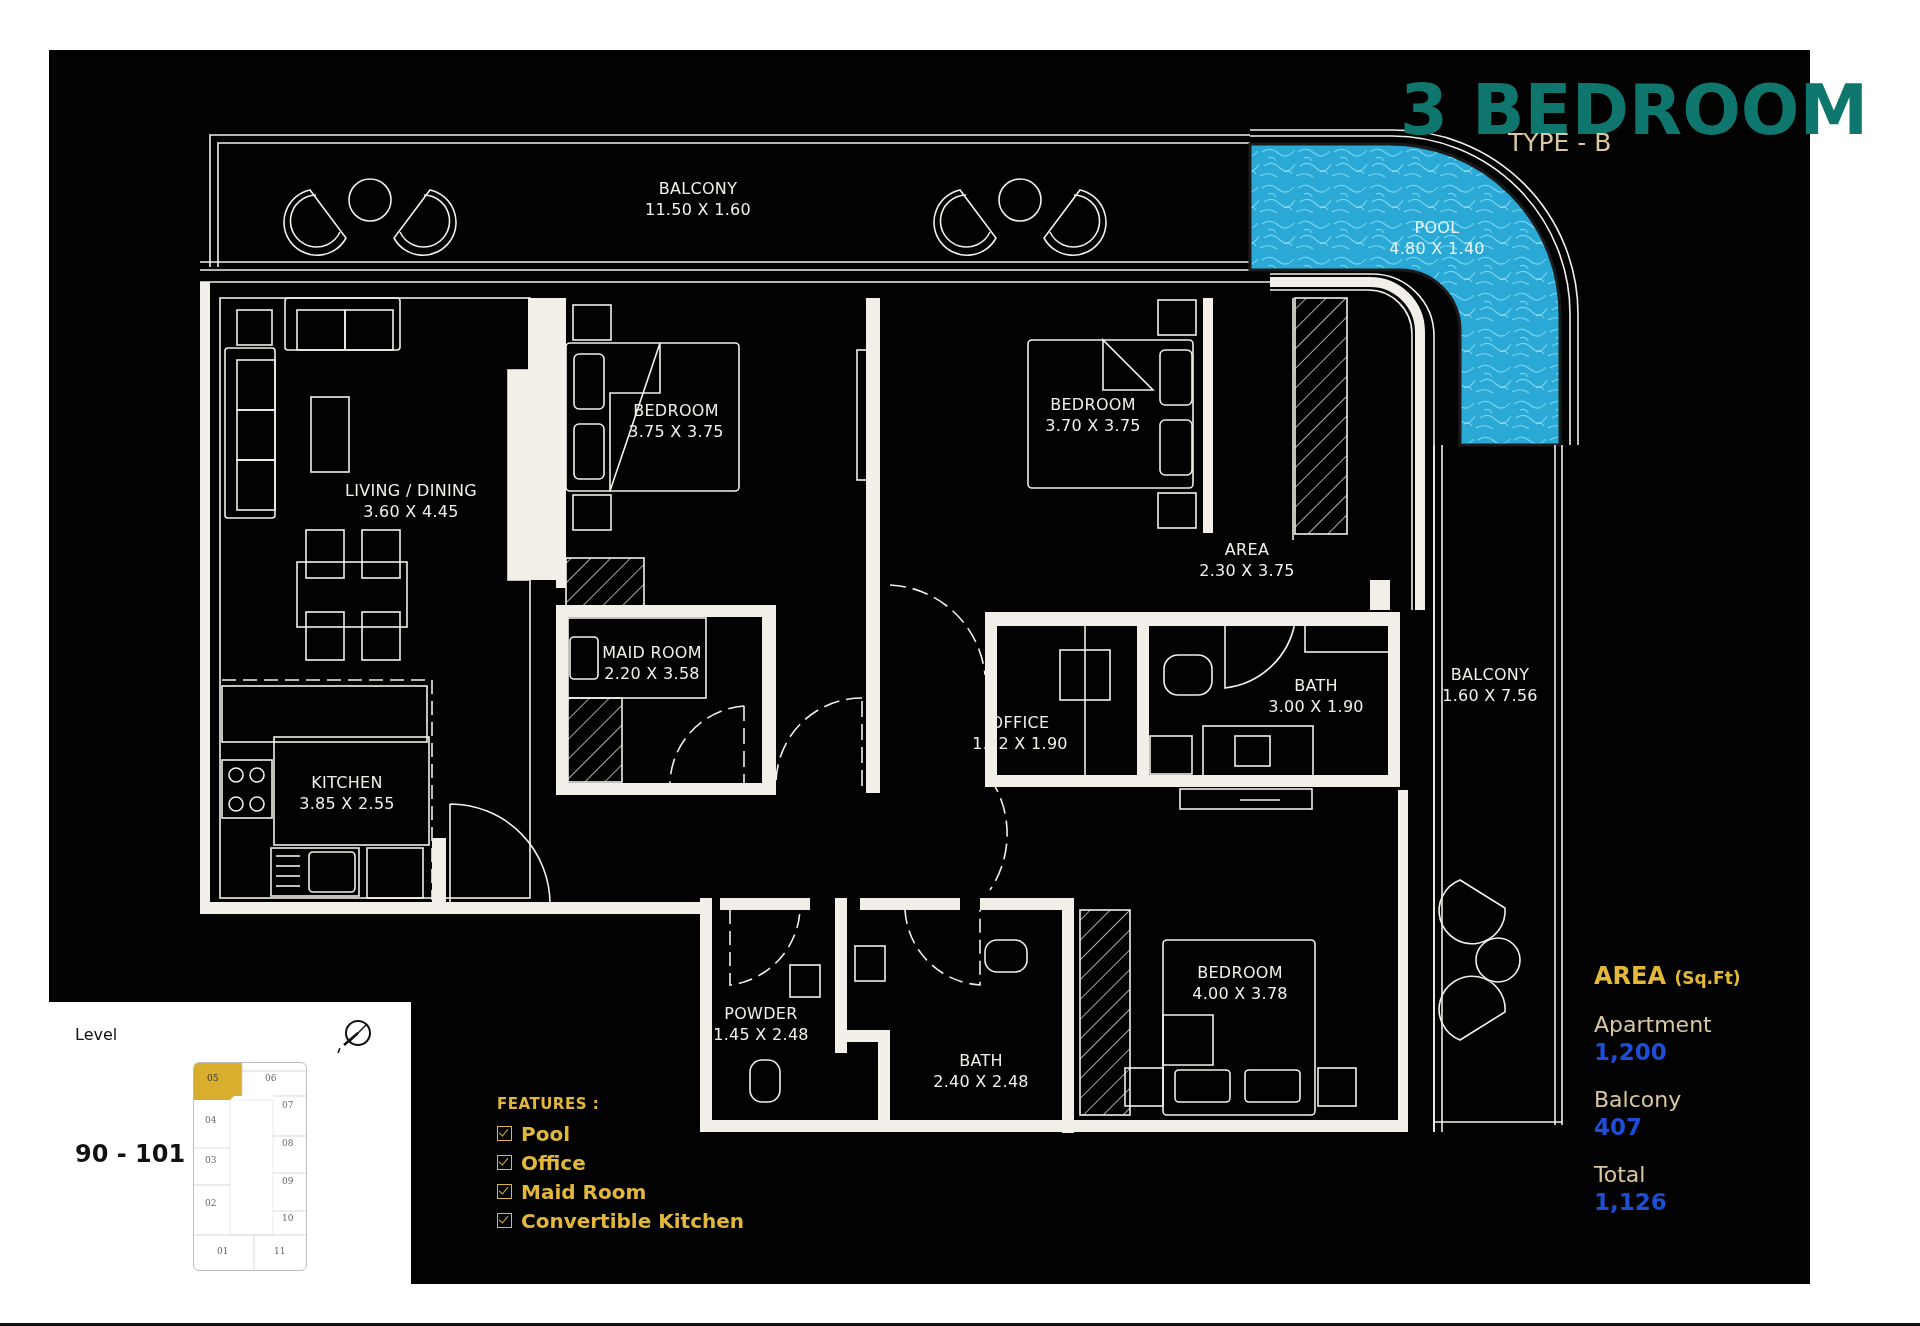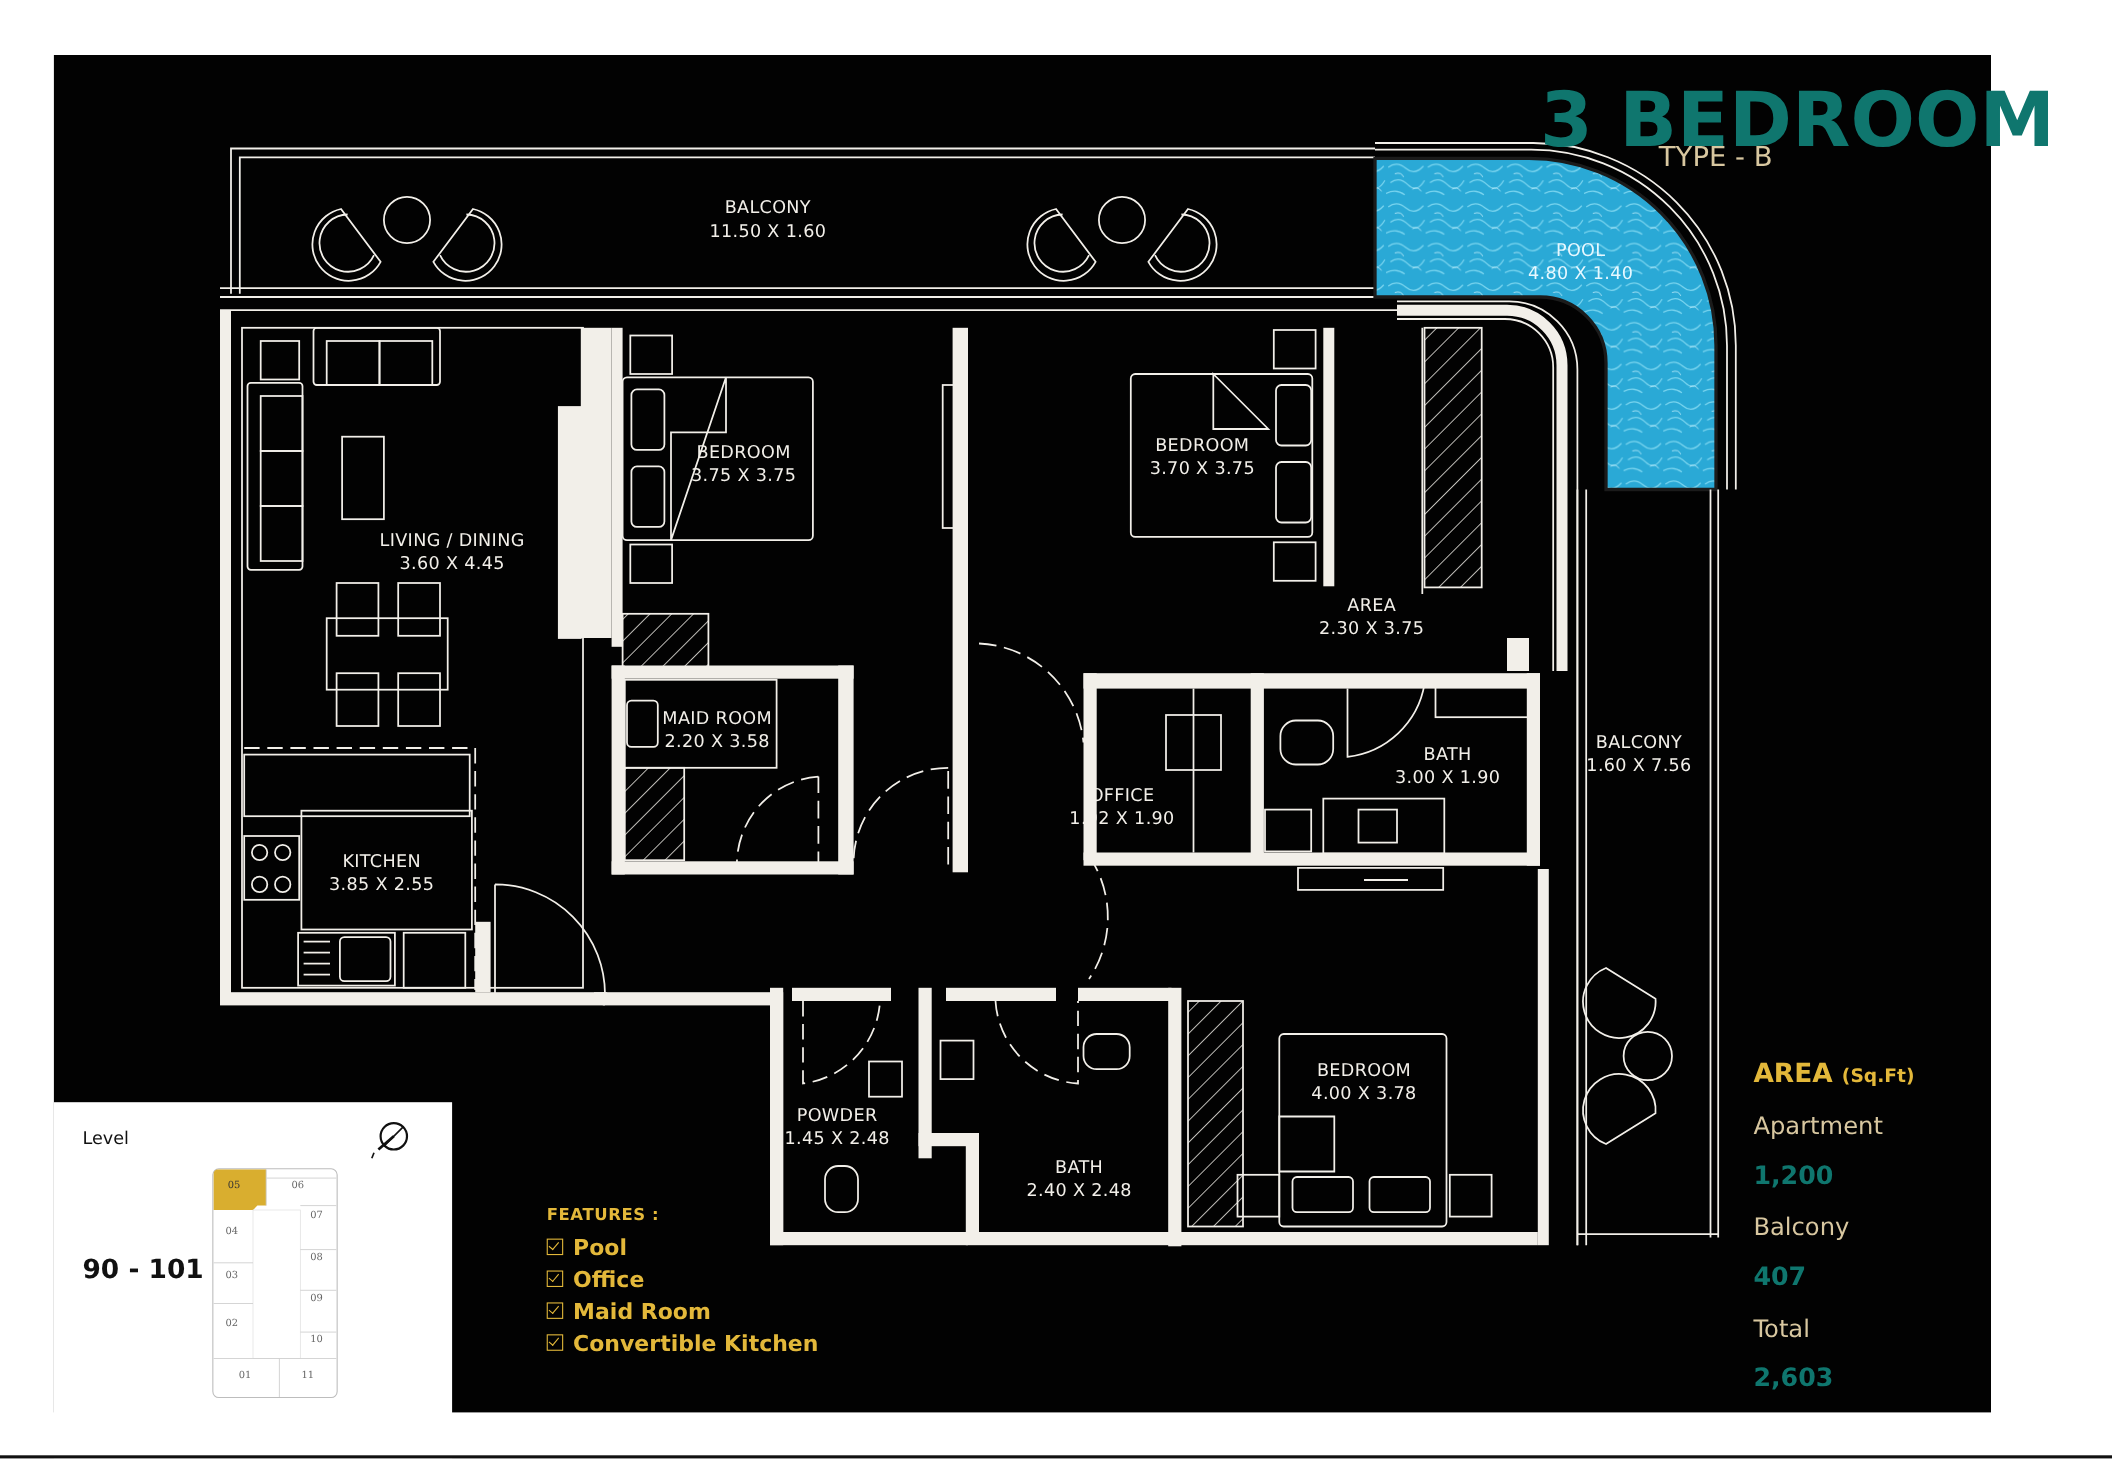--- a/index.html
+++ b/index.html
@@ -13,21 +13,21 @@
   .subtitle { position:absolute; left:1508px; top:128px; color:#d8c7a0; font-family:"DejaVu Sans", sans-serif; font-size:25px; }
   .features { position:absolute; left:497px; top:1095px; color:#e3b83a; font-family:"DejaVu Sans", sans-serif; }
   .features h3 { margin:0 0 6px 0; font-size:15px; font-weight:bold; letter-spacing:0.5px; }
   .feat { display:flex; align-items:center; font-size:20px; font-weight:bold; height:29px; }
   .chk { width:15px; height:15px; border:1.6px solid #e3b83a; margin-right:9px; position:relative; box-sizing:border-box; }
   .chk::after { content:""; position:absolute; left:3px; top:0px; width:4px; height:8px; border-right:1.6px solid #e3b83a; border-bottom:1.6px solid #e3b83a; transform:rotate(40deg); }
   .area { position:absolute; left:1594px; top:962px; font-family:"DejaVu Sans", sans-serif; }
   .area-title { color:#e3b83a; font-weight:bold; font-size:24px; }
   .area-title small { font-size:17px; }
   .area-label { color:#d8c7a0; font-size:22px; margin-top:22px; }
-  .area-value { color:#0f766e; font-weight:bold; font-size:23px; margin-top:19px; }
+  .area-value { color:#1d4ed8; font-weight:bold; font-size:23px; margin-top:2px; }
   .level-lbl { position:absolute; left:75px; top:1025px; color:#111; font-weight:normal; font-size:16px; }
   .level-range { position:absolute; left:75px; top:1140px; color:#111; font-weight:bold; font-size:24px; }
   .unit-map { position:absolute; left:193px; top:1062px; width:112px; height:207px; border:1.5px solid #bdbdbd; border-radius:6px; background:#fff; }
   .u { position:absolute; font-family:"DejaVu Serif", serif; font-size:9px; color:#666; }
   .u.sel { color:#333; }
 </style>
 </head>
 <body>
 
 <div class="panel"></div>
@@ -294,21 +294,21 @@
     </div>
 </div>
 
 <div class="area">
   <div class="area-title"><span>AREA</span> <small>(Sq.Ft)</small></div>
   <div class="area-label">Apartment</div>
   <div class="area-value">1,200</div>
   <div class="area-label">Balcony</div>
   <div class="area-value">407</div>
   <div class="area-label">Total</div>
-  <div class="area-value">2,603</div>
+  <div class="area-value">1,126</div>
 </div>
 
 <div class="level-lbl">Level</div>
 <div class="level-range">90 - 101</div>
 <svg style="position:absolute;left:330px;top:1015px;" width="48" height="46" viewBox="0 0 48 46">
   <circle cx="28" cy="18" r="12" fill="none" stroke="#111" stroke-width="2"></circle>
   <line x1="19" y1="27" x2="37" y2="9" stroke="#111" stroke-width="1.5"></line>
   <line x1="28" y1="18" x2="14" y2="30" stroke="#111" stroke-width="2.5"></line>
   <line x1="10" y1="33" x2="8" y2="38" stroke="#111" stroke-width="1.5"></line>
 </svg>

